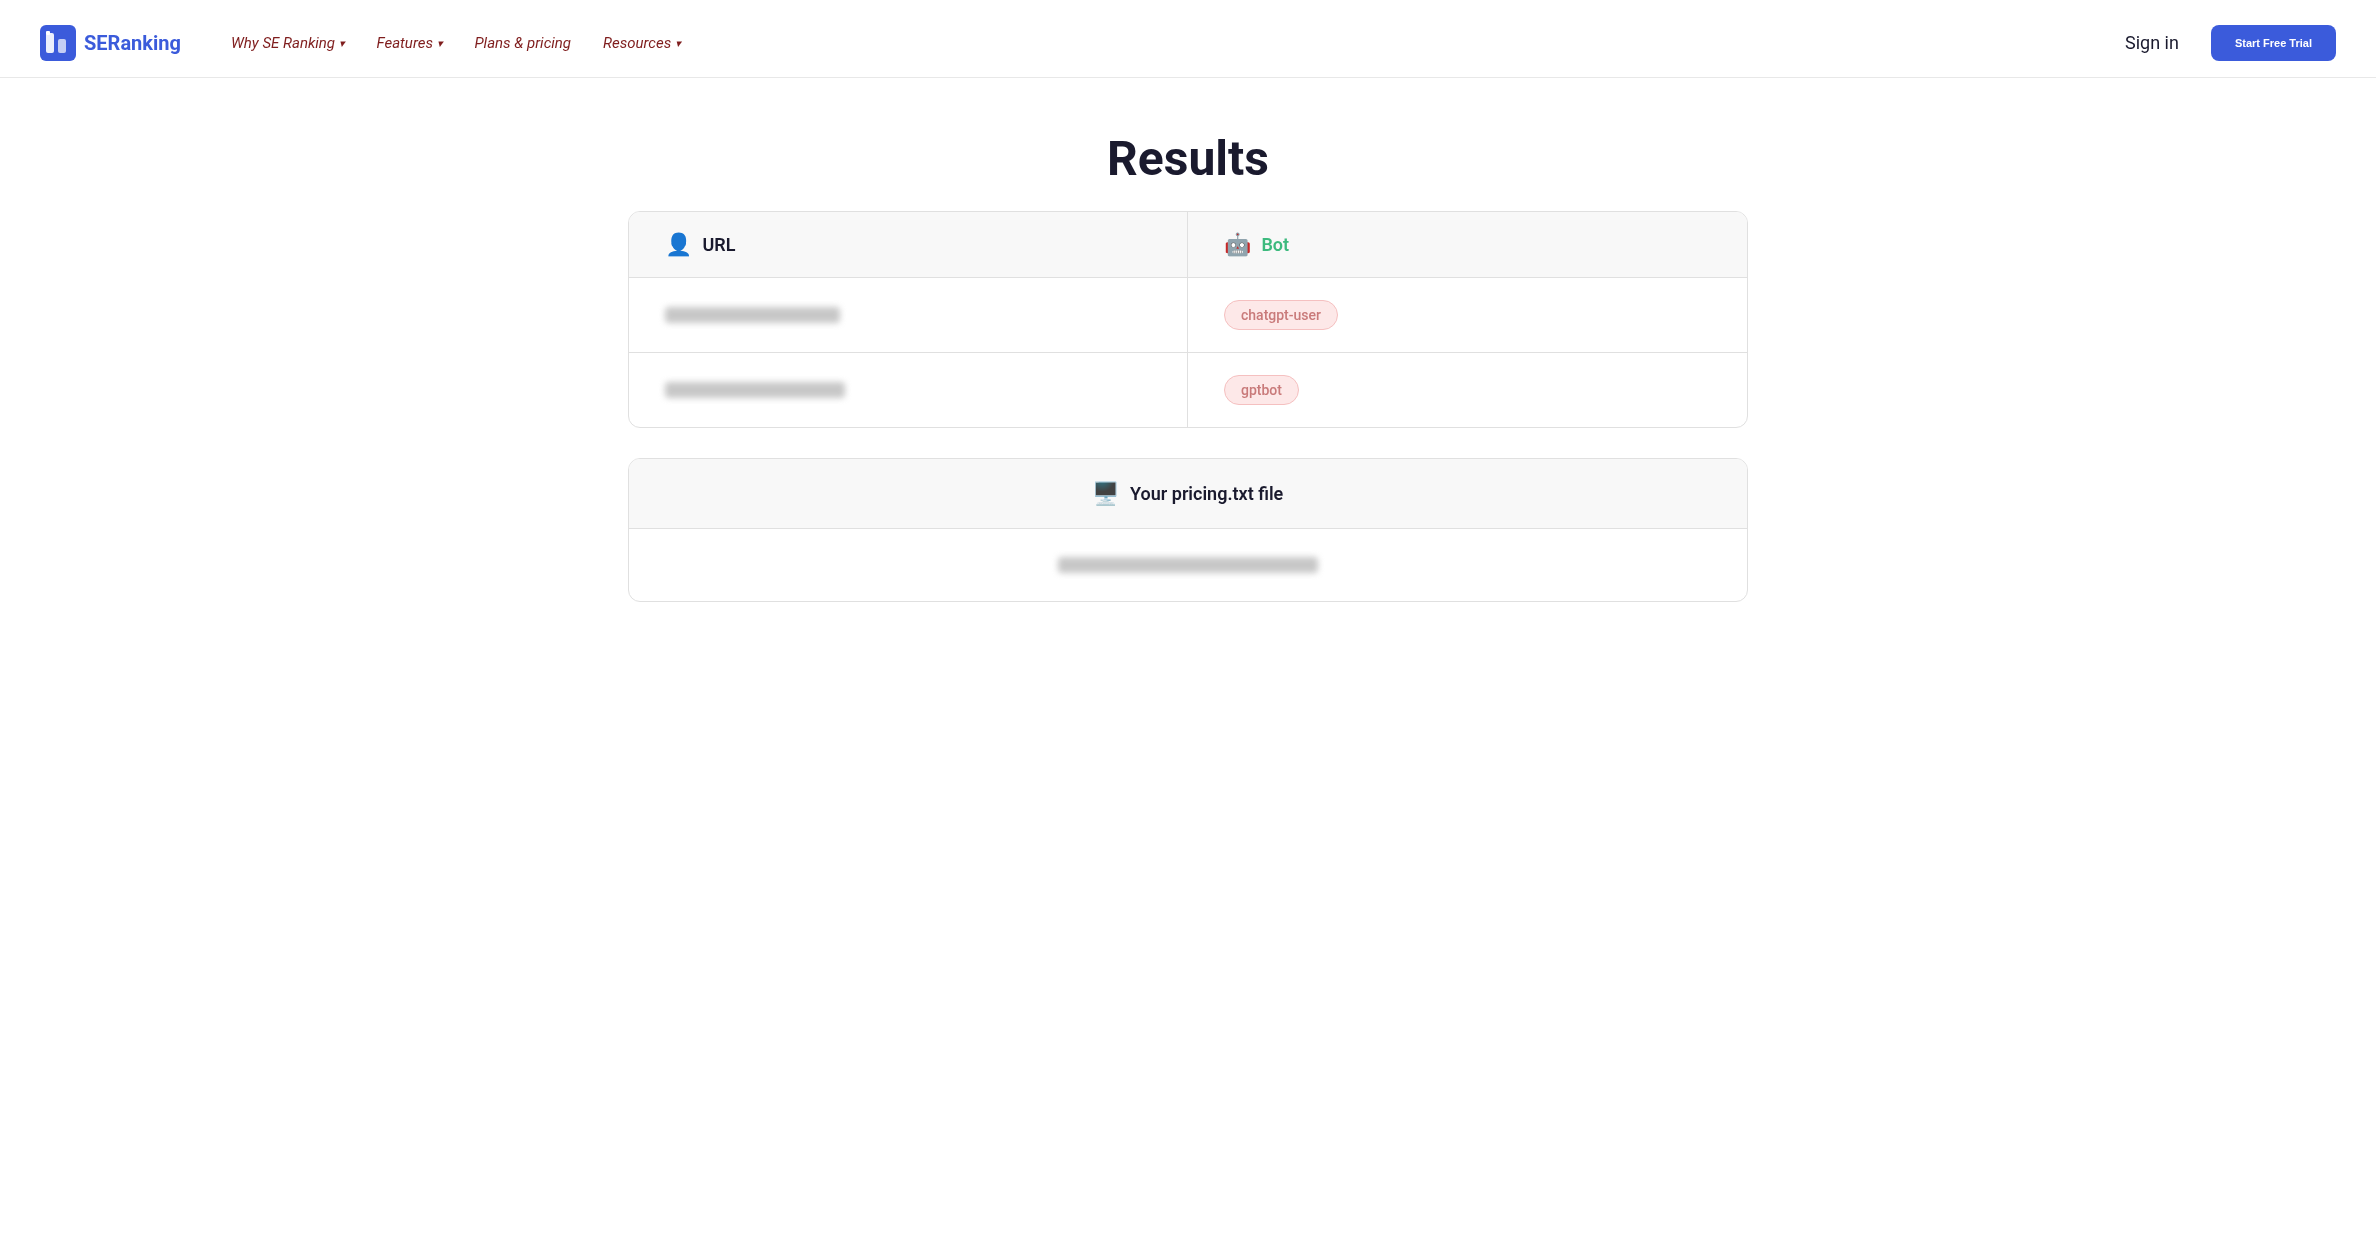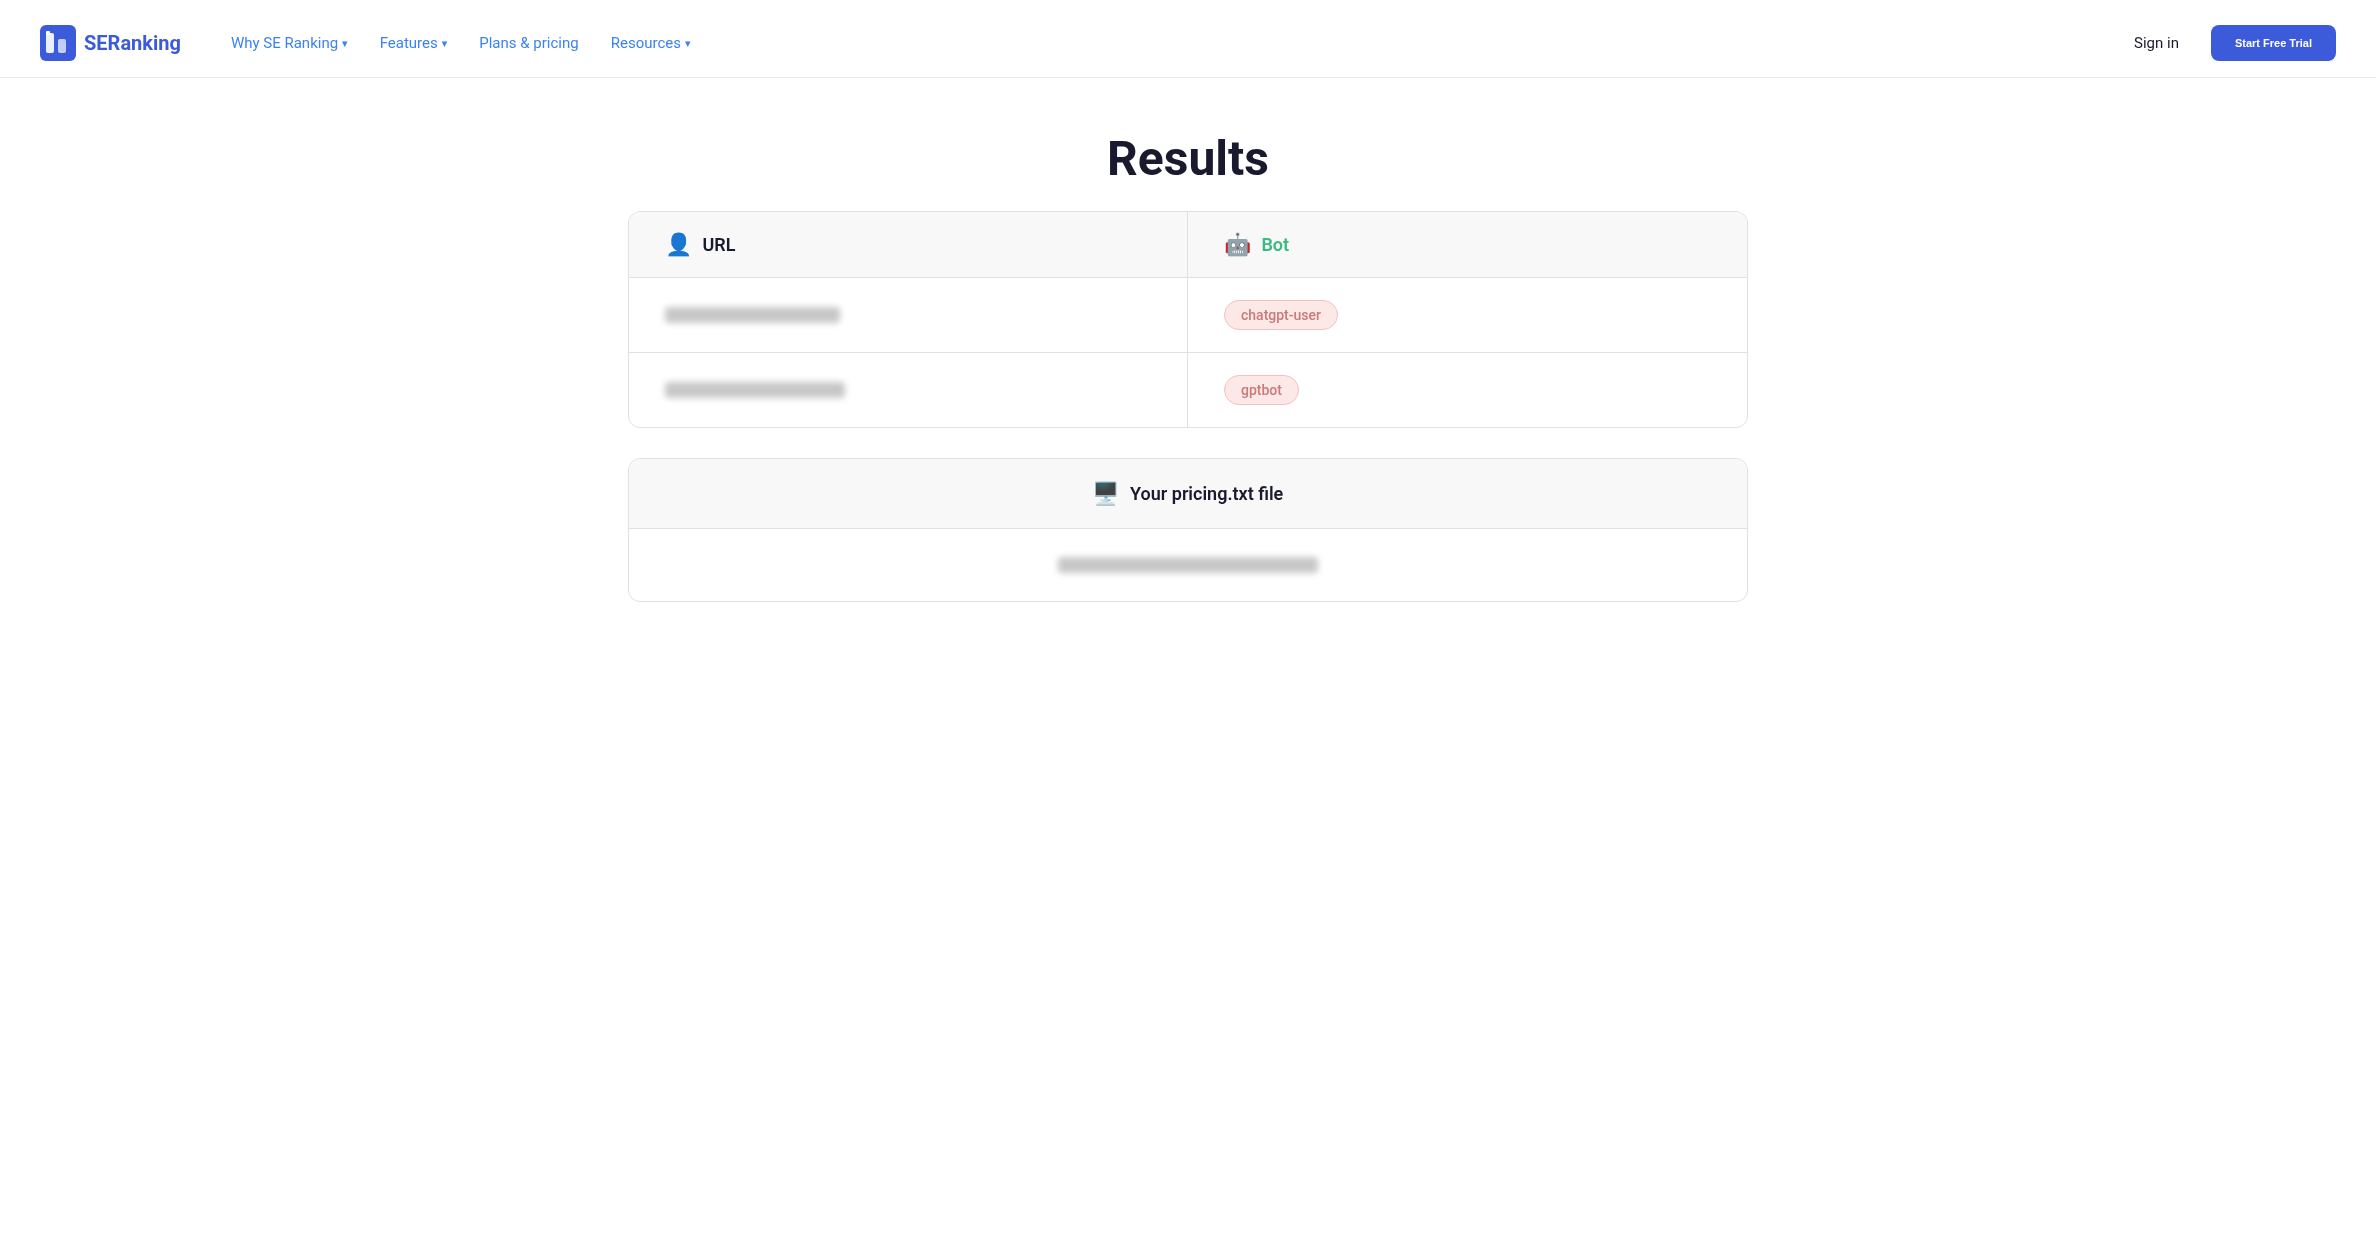--- a/index.html
+++ b/index.html
@@ -62,39 +62,40 @@
       align-items: center;
       gap: 4px;
     }
 
     .nav-item {
       display: flex;
       align-items: center;
       gap: 4px;
       padding: 8px 14px;
       font-size: 15px;
-      color: #3b82f6;
+      color: #7f1d1d;
       cursor: pointer;
       border-radius: 6px;
       white-space: nowrap;
+      font-style: italic;
     }
 
     .nav-item .chevron {
       font-size: 11px;
       margin-top: 1px;
     }
 
     .navbar-right {
       display: flex;
       align-items: center;
       gap: 16px;
     }
 
     .sign-in-btn {
-      font-size: 15px;
+      font-size: 18px;
       color: #1a1a2e;
       cursor: pointer;
       padding: 8px 16px;
       border-radius: 6px;
     }
 
     .trial-btn {
       background: #3b5bdb;
       color: #ffffff;
       border: none;

